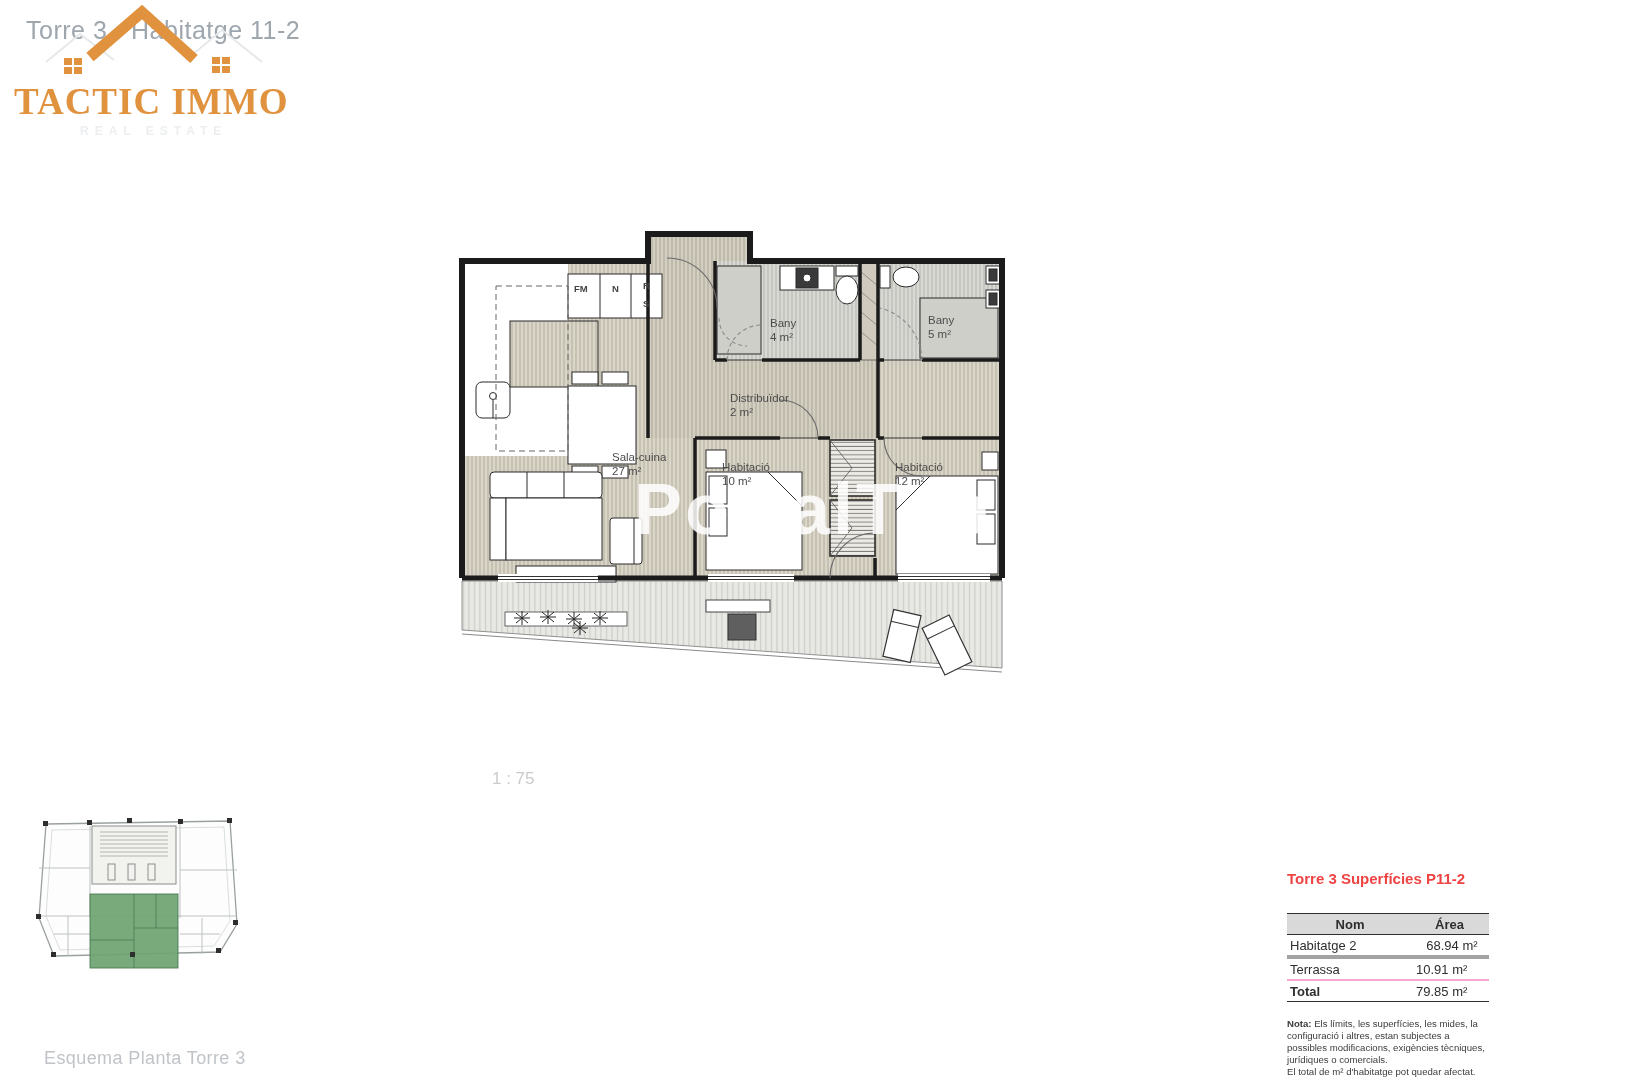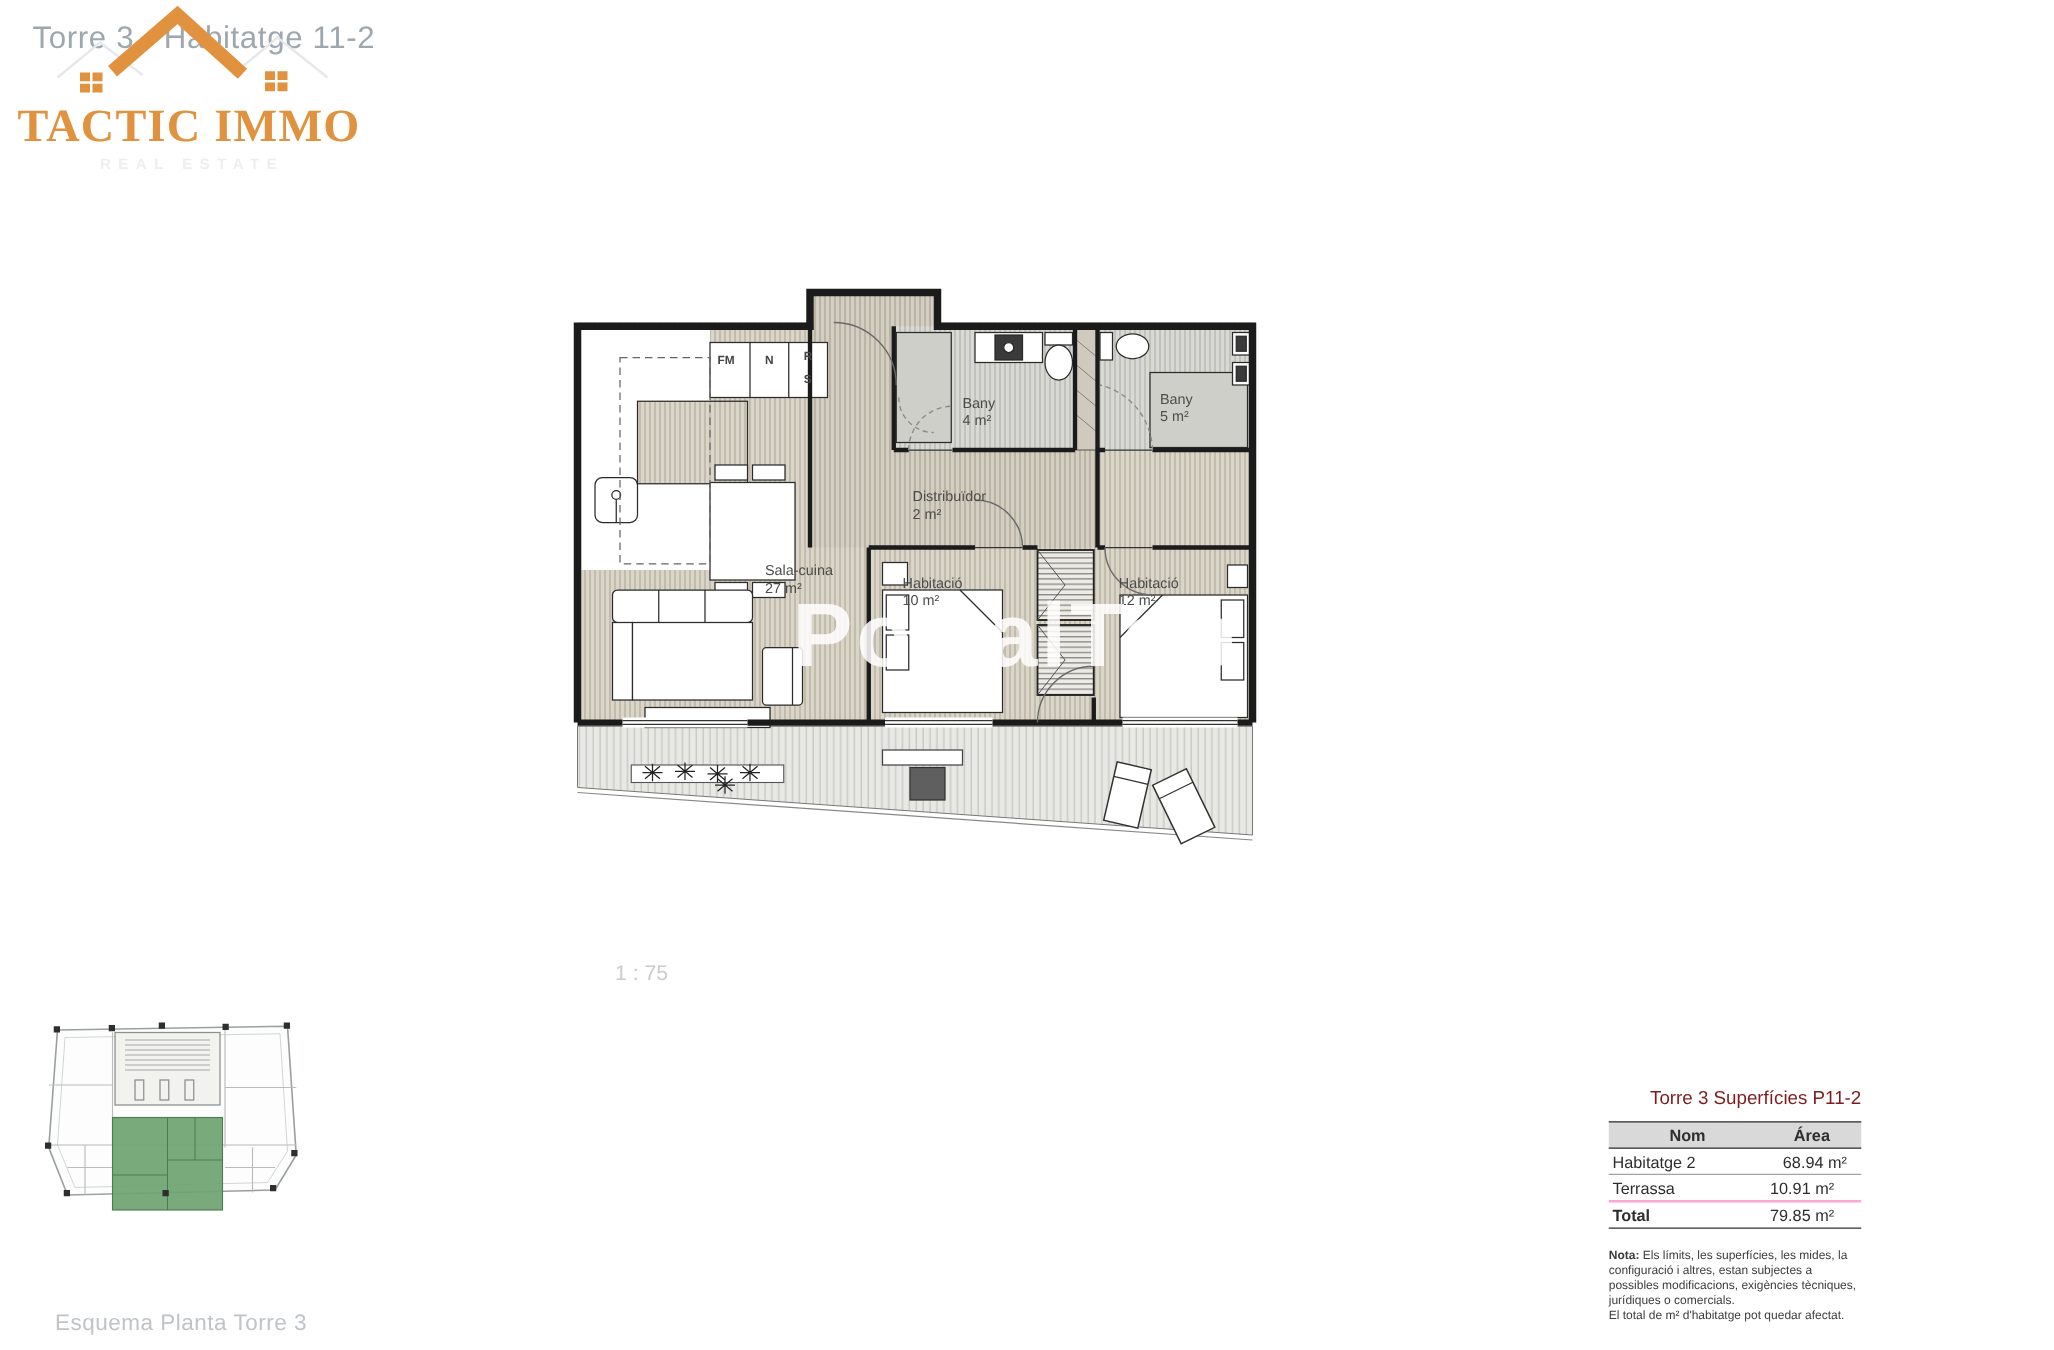--- a/index.html
+++ b/index.html
@@ -19,29 +19,29 @@
               color:#4c4c4c;white-space:nowrap;}
   .unit-label{position:absolute;z-index:4;font-size:9.5px;color:#444;font-weight:bold;}
   #watermark{left:612px;top:468px;width:520px;z-index:5;font-size:72px;font-weight:bold;
              color:rgba(255,255,255,.85);letter-spacing:3px;padding-left:22px;}
   #scale-label{left:492px;top:769px;font-size:17px;color:#cbcbcb;z-index:1;}
   
   #miniplan-wrap{left:30px;top:806px;width:218px;height:172px;}
   #miniplan-caption{left:44px;top:1048px;font-size:18px;color:#c0c4c8;letter-spacing:.4px;}
   
   #summary{left:1287px;top:870px;width:202px;font-size:13px;color:#2e2e2e;}
-  #sum-title{font-weight:normal;font-size:15px;text-align:right;color:#7f1d1d;white-space:nowrap;}
-  #sum-table{margin-top:10px;border-bottom:1.5px solid #2f2f2f;}
+  #sum-title{font-weight:bold;font-size:15px;text-align:left;color:#ef4444;white-space:nowrap;}
+  #sum-table{margin-top:26px;border-bottom:1.5px solid #2f2f2f;}
   .srow{display:flex;align-items:center;}
   .shead{background:#d9d9d9;border-top:1.3px solid #2f2f2f;border-bottom:1.3px solid #2f2f2f;
          font-weight:bold;}
   .c1{width:126px;padding:2.5px 0 2.5px 3px;}
   .c2{width:73px;padding:1px 0;}
   .shead .c1,.shead .c2{text-align:center;padding-left:0;}
-  .r1{border-bottom:1px solid #a3a3a3;gap:28px;}
+  .r1{border-bottom:4px solid #a3a3a3;gap:28px;}
   .r2{border-bottom:2px solid #f9a8d4;}
   .r3 .c1{font-weight:bold;}
   #sum-note{margin-top:16px;width:198px;font-size:9.6px;line-height:12px;color:#3c3c3c;}
   #sum-note .np{font-weight:bold;}
   svg{display:block;}
 </style>
 </head>
 <body>
 
 <div class="abs" id="page-title">Torre 3 - Habitatge 11-2</div>

